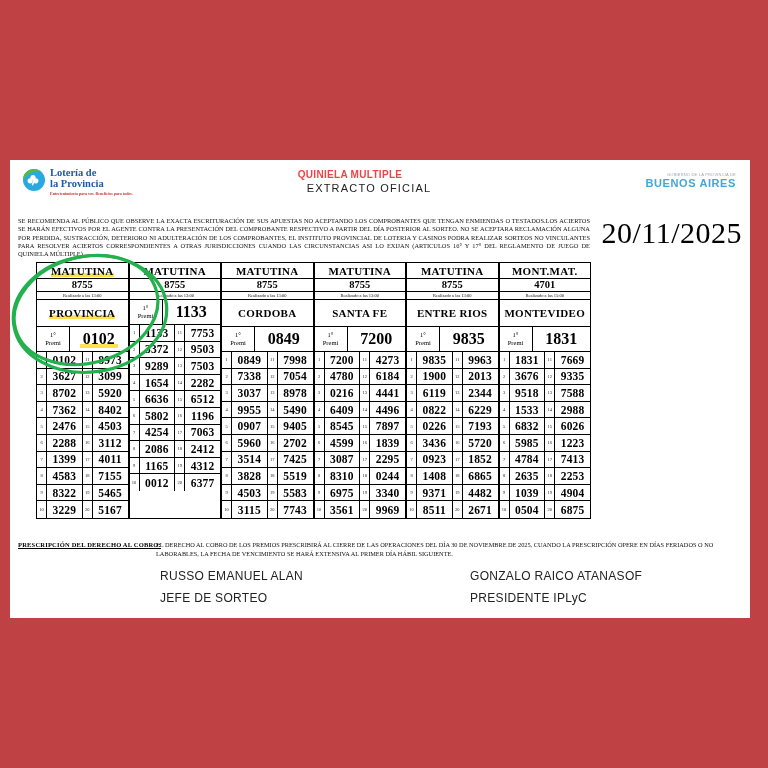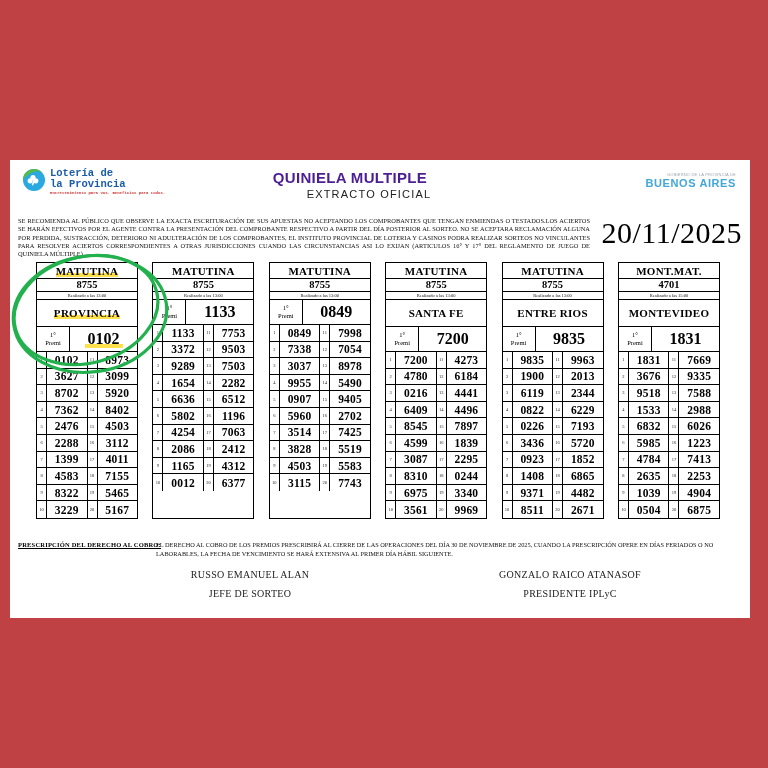--- a/index.html
+++ b/index.html
@@ -8,36 +8,36 @@
     background:var(--page-bg,#C04143);
     font-family:"Liberation Serif", serif;
   }
   .doc{
     position:absolute;left:10px;top:160px;width:740px;height:458px;
     background:#ffffff;
   }
   
   .logo{position:absolute;left:12px;top:8px;display:flex;align-items:flex-start;}
   .logo-icon{width:24px;height:24px;flex:0 0 auto;}
-  .logo-text{margin-left:4px;font-family:Liberation Mono, monospace;}
+  .logo-text{margin-left:4px;font-family:Liberation Serif, serif;}
   .logo-line{font-weight:bold;color:#1B5CA8;font-size:10.5px;line-height:10.5px;}
   .logo-tagline{color:#CC3333;font-size:4px;font-weight:bold;margin-top:2px;white-space:nowrap;}
   .title-block{position:absolute;left:0;right:60px;top:9px;text-align:center;font-family:"Liberation Sans",sans-serif;}
-  .main-title{font-weight:bold;font-size:15px;letter-spacing:.3px;color:#4c1d95;}
+  .main-title{font-weight:bold;font-size:10px;letter-spacing:.3px;color:#ef4444;}
   .subtitle{font-size:11px;letter-spacing:1.2px;margin-top:2px;color:#222;padding-left:38px;}
   .gov{position:absolute;right:14px;top:12px;text-align:right;font-family:"Liberation Sans",sans-serif;}
   .gov-small{font-size:4px;color:#9AA7B0;letter-spacing:.2px;}
   .gov-big{font-size:11px;font-weight:bold;color:#43A7D8;letter-spacing:.6px;}
   .disclaimer{
     position:absolute;left:8px;top:57px;width:572px;
     font-size:6.4px;line-height:1.3;text-align:justify;color:#111;
   }
   .date{position:absolute;right:8px;top:56px;font-size:30px;color:#000;letter-spacing:.5px;}
   
-  .cols{position:absolute;left:26px;top:102px;width:684px;display:flex;justify-content:space-between;}
+  .cols{position:absolute;left:26px;top:102px;width:555px;display:flex;justify-content:space-between;}
   .coltable{width:102px;border:1.5px solid #000;background:#fff;text-align:center;box-sizing:border-box;}
   .t-title{font-size:11px;font-weight:bold;padding:2px 0 1px;border-bottom:1.5px solid #000;letter-spacing:.3px;}
   .t-num{font-size:10.5px;font-weight:bold;padding:0 0 1px;border-bottom:1px solid #000;}
   .t-time{font-size:4.5px;padding:1px 0;border-bottom:1px solid #000;color:#111;}
   .t-city{font-size:11px;font-weight:bold;padding:7px 0;border-bottom:1px solid #000;letter-spacing:.3px;}
   .t-prize{display:flex;align-items:stretch;border-bottom:1px solid #000;height:24px;}
   .t-pl{width:32px;border-right:1px solid #000;font-size:6.5px;display:flex;flex-direction:column;justify-content:center;line-height:1.25;}
   .t-pv{flex:1;font-size:16px;font-weight:bold;display:flex;align-items:center;justify-content:center;}
   .t-row{display:flex;border-bottom:1px solid #000;height:16.6px;align-items:stretch;box-sizing:border-box;}
   .t-row:last-child{border-bottom:none;}
@@ -45,21 +45,21 @@
   .t-val{flex:1;border-right:1px solid #000;font-size:11.5px;font-weight:bold;display:flex;align-items:center;justify-content:center;letter-spacing:.2px;}
   .t-val.last{border-right:none;}
   .hl{background:linear-gradient(transparent 70%, var(--hl,#FFE14D) 70%);}
   .hl-pv{background:linear-gradient(transparent 78%, var(--hl,#FFE14D) 78%);padding:0 3px;}
   
   .circle-annot{position:absolute;left:-10px;top:84px;width:172px;height:142px;pointer-events:none;}
   .circle-annot ellipse{fill:none;stroke:var(--circ,#23B14D);stroke-width:3.2;}
   
   .presc-label{position:absolute;left:8px;top:381px;font-size:6.5px;font-weight:bold;text-decoration:underline;letter-spacing:.2px;}
   .presc-text{position:absolute;left:146px;top:381px;width:586px;font-size:6.3px;line-height:1.4;color:#111;}
-  .sig{position:absolute;text-align:center;font-family:Liberation Serif, serif;font-size:10px;color:#222;letter-spacing:.3px;}
+  .sig{position:absolute;text-align:left;font-family:Liberation Sans, sans-serif;font-size:12px;color:#222;letter-spacing:.3px;}
   .sig .role{margin-top:8px;}
   .sig1{left:150px;top:409px;width:180px;}
   .sig2{left:460px;top:409px;width:200px;}
 </style>
 </head>
 <body>
 
 <div class="doc">
 
   <div class="logo">
@@ -240,20 +240,21 @@
           <div class="t-idx">10</div>
           <div class="t-val">0012</div>
           <div class="t-idx">20</div>
           <div class="t-val last">6377</div>
         </div>
       </div>
       <div class="coltable">
         <div class="t-title"><span>MATUTINA</span></div>
         <div class="t-num">8755</div>
         <div class="t-time">Realizado a las  13:00</div>
+        <div class="t-city"><span>CORDOBA</span></div>
         <div class="t-prize">
           <div class="t-pl">
             <div>1°</div>
             <div>Premi</div>
           </div>
           <div class="t-pv">
             <span>0849</span>
           </div>
         </div>
         <div class="t-row">

